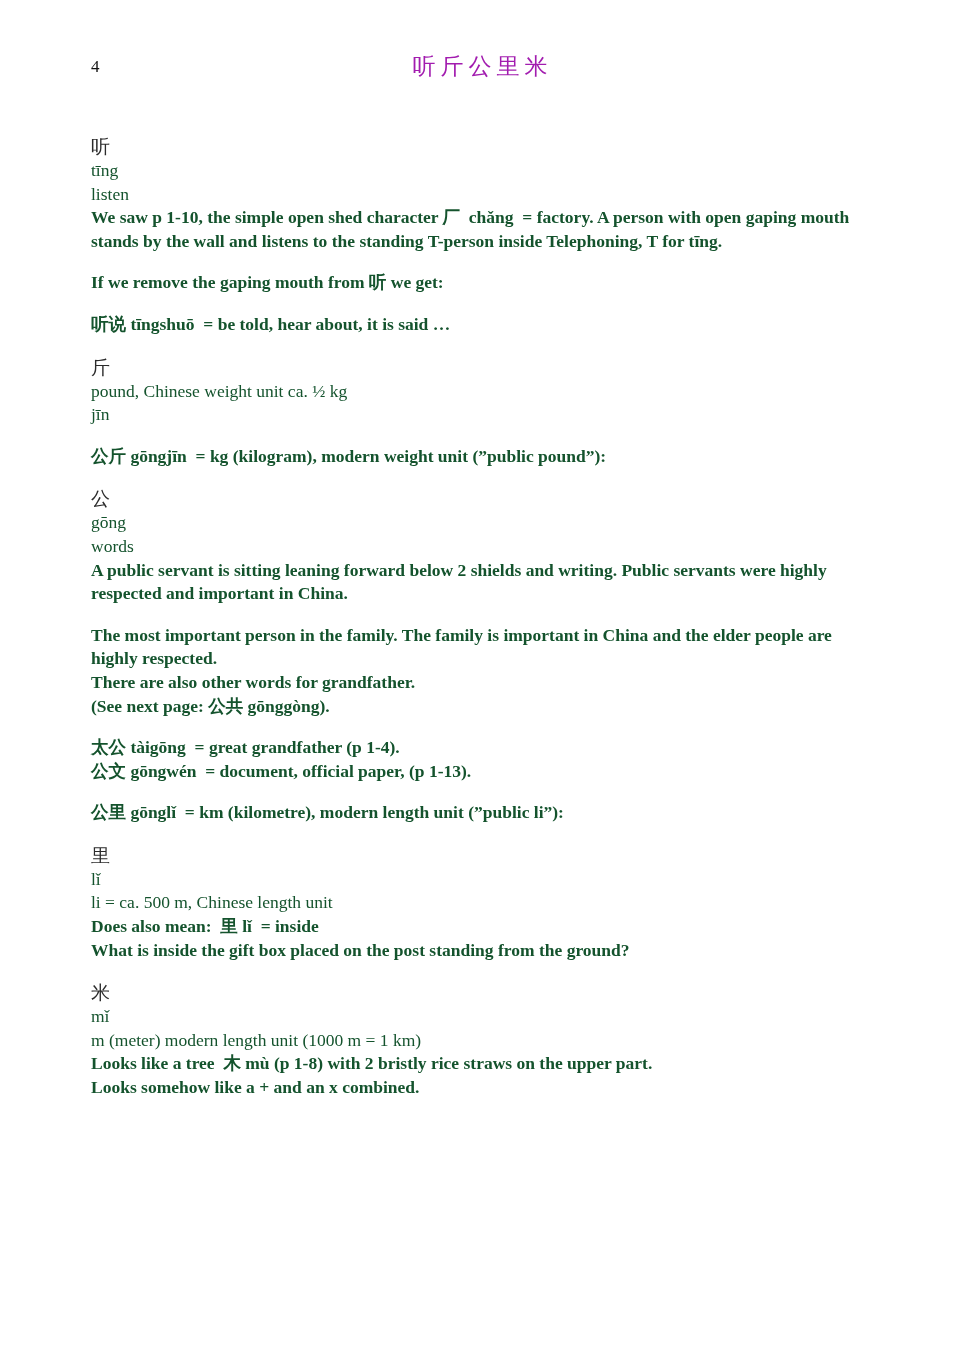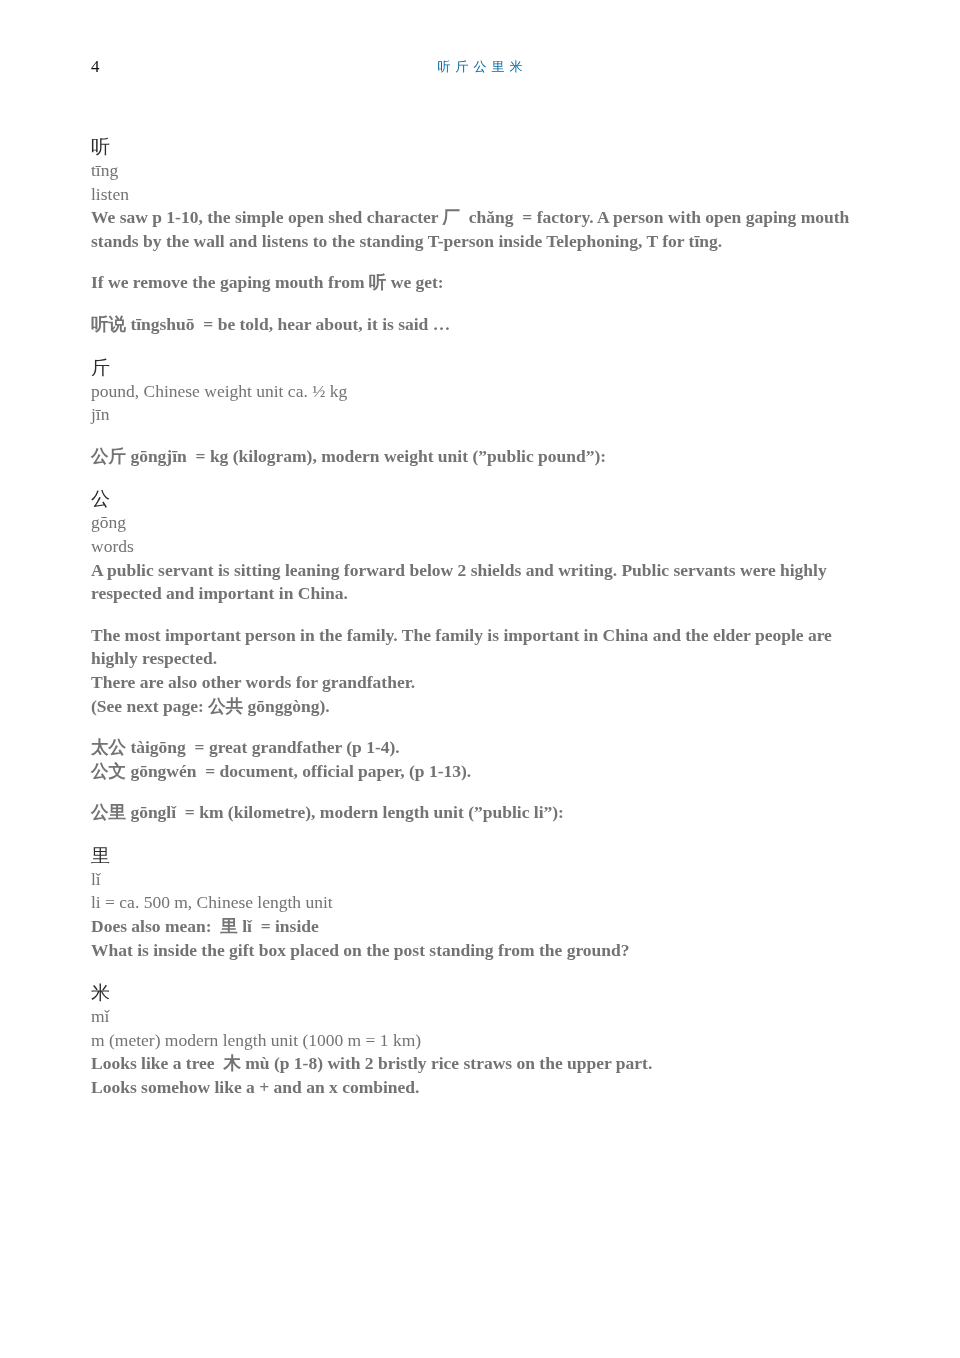--- a/index.html
+++ b/index.html
@@ -36,25 +36,25 @@
     font-size: 17px;
     line-height: 22px;
     color: #111111;
   }
   .header-title {
     position: absolute;
     left: 0;
     top: 0;
     width: 960px;
     text-align: center;
-    font-size: 13px;
+    font-size: 23px;
     line-height: 22px;
     letter-spacing: 5px;
     text-indent: 5px;
-    color: #0369a1;
+    color: #a21caf;
   }
 
   
   .body-col {
     position: absolute;
     left: 91px;
     top: 134px;
     width: 778px;
   }
 
@@ -62,21 +62,21 @@
     margin: 0 0 18px 0;
   }
   .block:last-child {
     margin-bottom: 0;
   }
 
   .line {
     font-size: 17.5px;
     line-height: 23.6px;
     white-space: pre-wrap;
-    color: #737373;
+    color: #14532d;
   }
   .line.han {
     font-size: 19px;
     line-height: 25px;
     color: #2b2b2b;
   }
   .line.pinyin,
   .line.gloss {
     font-size: 17.5px;
     line-height: 23.6px;

